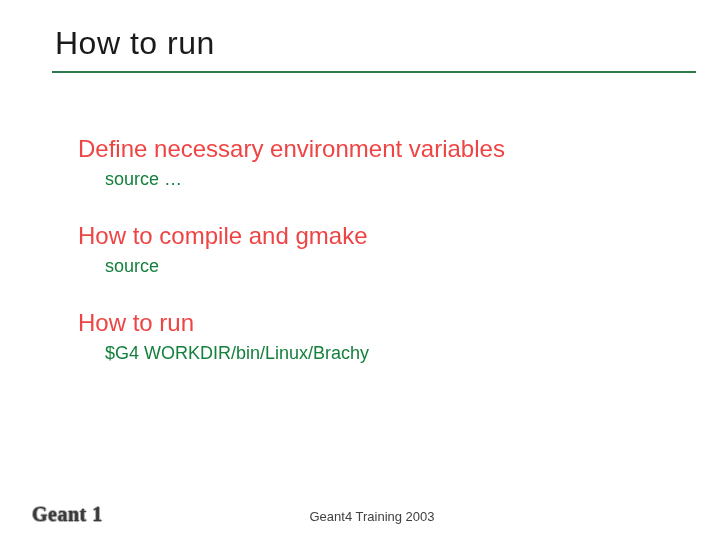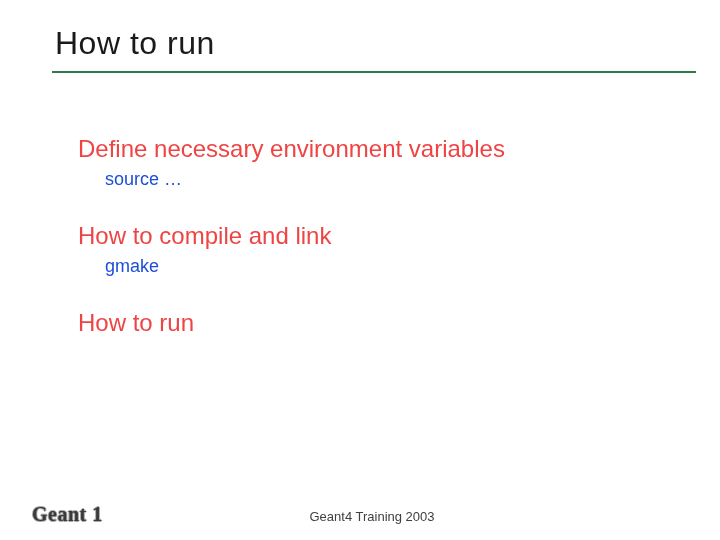--- a/index.html
+++ b/index.html
@@ -35,21 +35,21 @@
     margin-bottom: 32px;
   }
   .section-heading {
     font-size: 24px;
     color: #ef4444;
     font-weight: normal;
     margin-bottom: 6px;
   }
   .section-sub {
     font-size: 18px;
-    color: #1d4ed8;
+    color: #15803d;
     margin-left: 30px;
     font-weight: normal;
   }
   .footer-logo {
     position: absolute;
     bottom: 20px;
     left: 20px;
     font-family: Georgia, "Times New Roman", serif;
     font-weight: bold;
     font-size: 20px;
@@ -82,26 +82,27 @@
   </div>
 
   <div class="content">
 
     <div class="section">
       <div class="section-heading">Define necessary environment variables</div>
       <div class="section-sub">source …</div>
     </div>
 
     <div class="section">
-      <div class="section-heading">How to compile and link</div>
-      <div class="section-sub">gmake</div>
+      <div class="section-heading">How to compile and gmake</div>
+      <div class="section-sub">source</div>
     </div>
 
     <div class="section">
       <div class="section-heading">How to run</div>
+      <div class="section-sub">$G4 WORKDIR/bin/Linux/Brachy</div>
     </div>
 
   </div>
 
   <div class="footer-logo">Geant 1</div>
   <div class="footer-text">Geant4 Training 2003</div>
 
 </div>
 
 </body></html>

